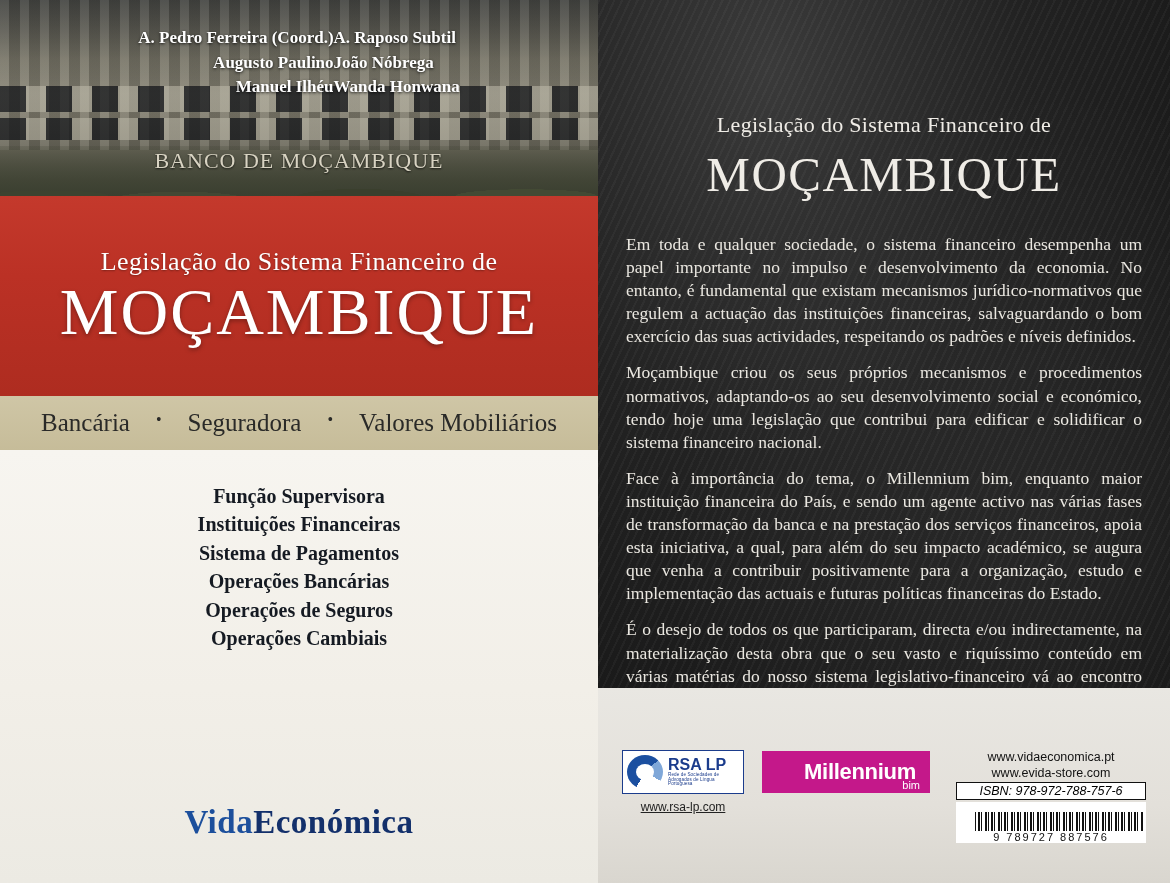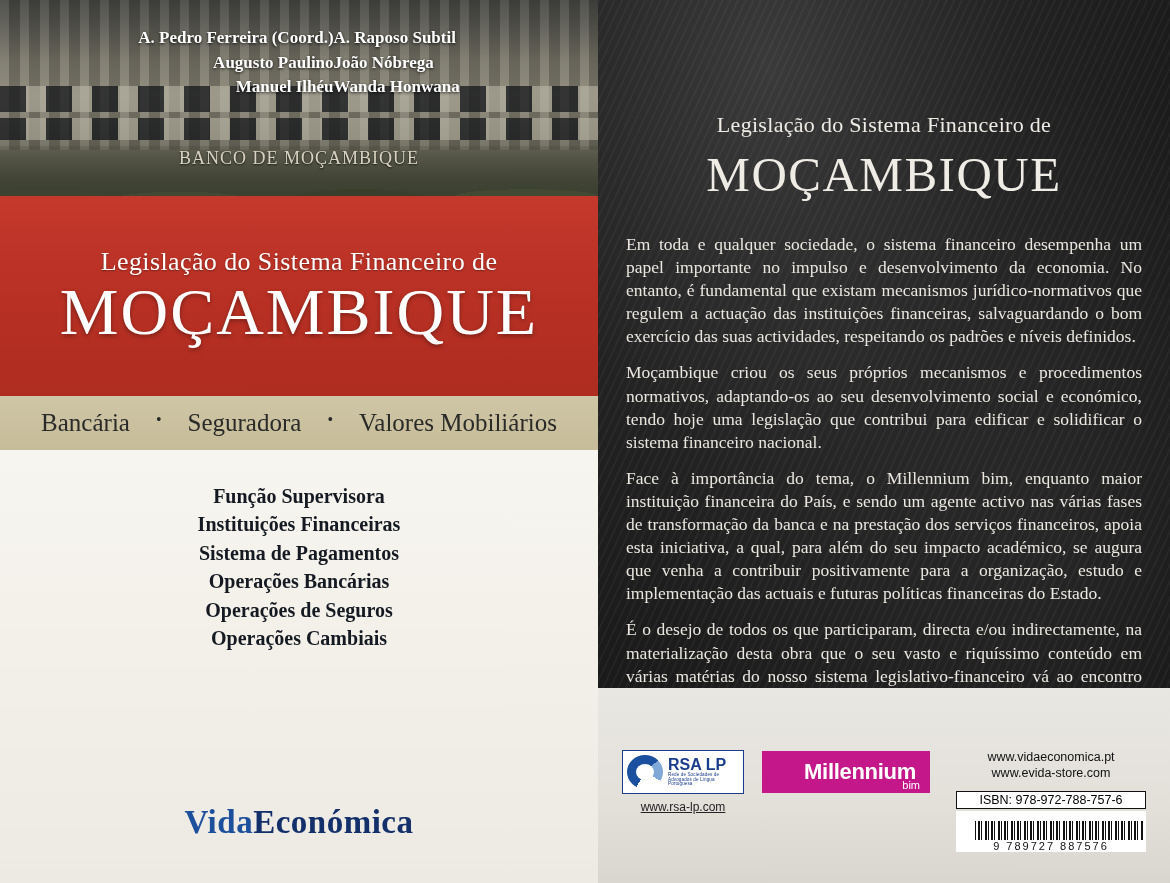--- a/index.html
+++ b/index.html
@@ -83,21 +83,21 @@
       radial-gradient(ellipse at 30% 110%, #434834 0 70px, transparent 71px),
       radial-gradient(ellipse at 60% 105%, #3a3f2d 0 65px, transparent 66px),
       radial-gradient(ellipse at 88% 100%, #434a34 0 70px, transparent 71px),
       linear-gradient(180deg, rgba(60,64,48,0.2), #3b4030);
   }
   .bank-name {
     position: absolute;
     left: 0; right: 0;
     top: 148px;
     text-align: center;
-    font-size: 18px;
+    font-size: 22px;
     letter-spacing: 1px;
     color: #d8d3c2;
     text-shadow: 0 1px 2px rgba(0,0,0,.7);
     font-family: "Liberation Serif", serif;
   }
   .authors {
     position: absolute;
     top: 26px;
     left: 0; right: 0;
     display: flex;
@@ -325,27 +325,28 @@
     width: 190px;
   }
   .web-links {
     font-family: "Liberation Sans", sans-serif;
     font-size: 12.5px;
     color: #111;
     line-height: 1.25;
     text-align: center;
   }
   .isbn-box {
-    margin-top: 10px;
+    margin-top: 1px;
     border: 1px solid #111;
     background: #fff;
     font-family: "Liberation Sans", sans-serif;
     font-size: 12.5px;
     padding: 1px 8px;
     text-align: center;
+    font-style: italic;
   }
   .barcode {
     margin-top: 2px;
     background: #fff;
     height: 40px;
     position: relative;
     display: flex;
     align-items: flex-end;
     padding: 0 3px 0 19px;
     box-sizing: border-box;

